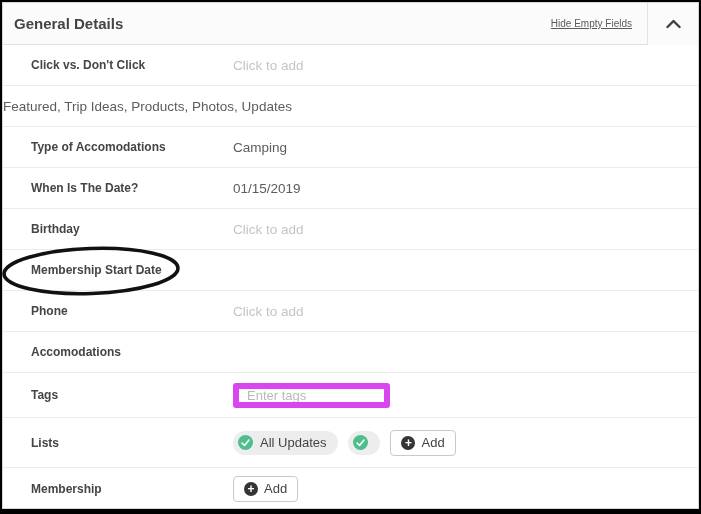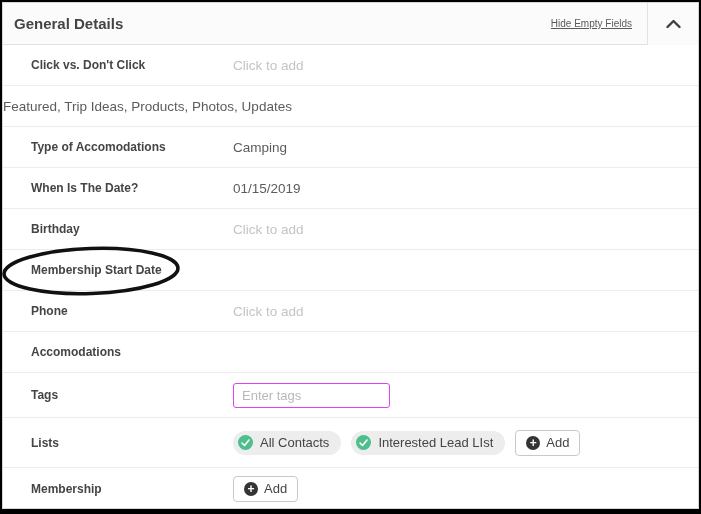--- a/index.html
+++ b/index.html
@@ -87,21 +87,21 @@
     font-size: 13.5px;
     color: #5c5c5c;
     cursor: pointer;
     white-space: nowrap;
     overflow: hidden;
   }
   .field-value.placeholder { color: #c4c4c4; }
   .tags-input {
     width: 157px;
     height: 25px;
-    border: 1px solid #d946ef;
+    border: 6px solid #d946ef;
     border-radius: 3px;
     padding: 0 8px;
     font-size: 13px;
     font-family: "Liberation Sans", "DejaVu Sans", sans-serif;
     color: #555;
     outline: none;
   }
   .tags-input::placeholder { color: #b9b9b9; }
   .badge-group { display: flex; align-items: center; gap: 10px; }
   .list-badge {
@@ -227,29 +227,28 @@
 
       <div class="field-row tall-50">
         <div class="field-label">Lists</div>
         <div class="field-value badge-group" style="cursor:default;">
           <span class="list-badge">
             <span class="check-circle">
               <svg width="9" height="8" viewBox="0 0 9 8">
                   <polyline points="1,4 3.5,6.5 8,1" fill="none" stroke="#fff" stroke-width="1.6" stroke-linecap="round" stroke-linejoin="round"></polyline>
                 </svg>
             </span>
-            <span>All Contacts</span>
+            <span>All Updates</span>
           </span>
           <span class="list-badge">
             <span class="check-circle">
               <svg width="9" height="8" viewBox="0 0 9 8">
                   <polyline points="1,4 3.5,6.5 8,1" fill="none" stroke="#fff" stroke-width="1.6" stroke-linecap="round" stroke-linejoin="round"></polyline>
                 </svg>
             </span>
-            <span>Interested Lead LIst</span>
           </span>
           <button class="add-btn">
             <span class="plus-circle">+</span>
             <span>Add</span>
           </button>
         </div>
       </div>
 
       <div class="field-row">
         <div class="field-label">Membership</div>

